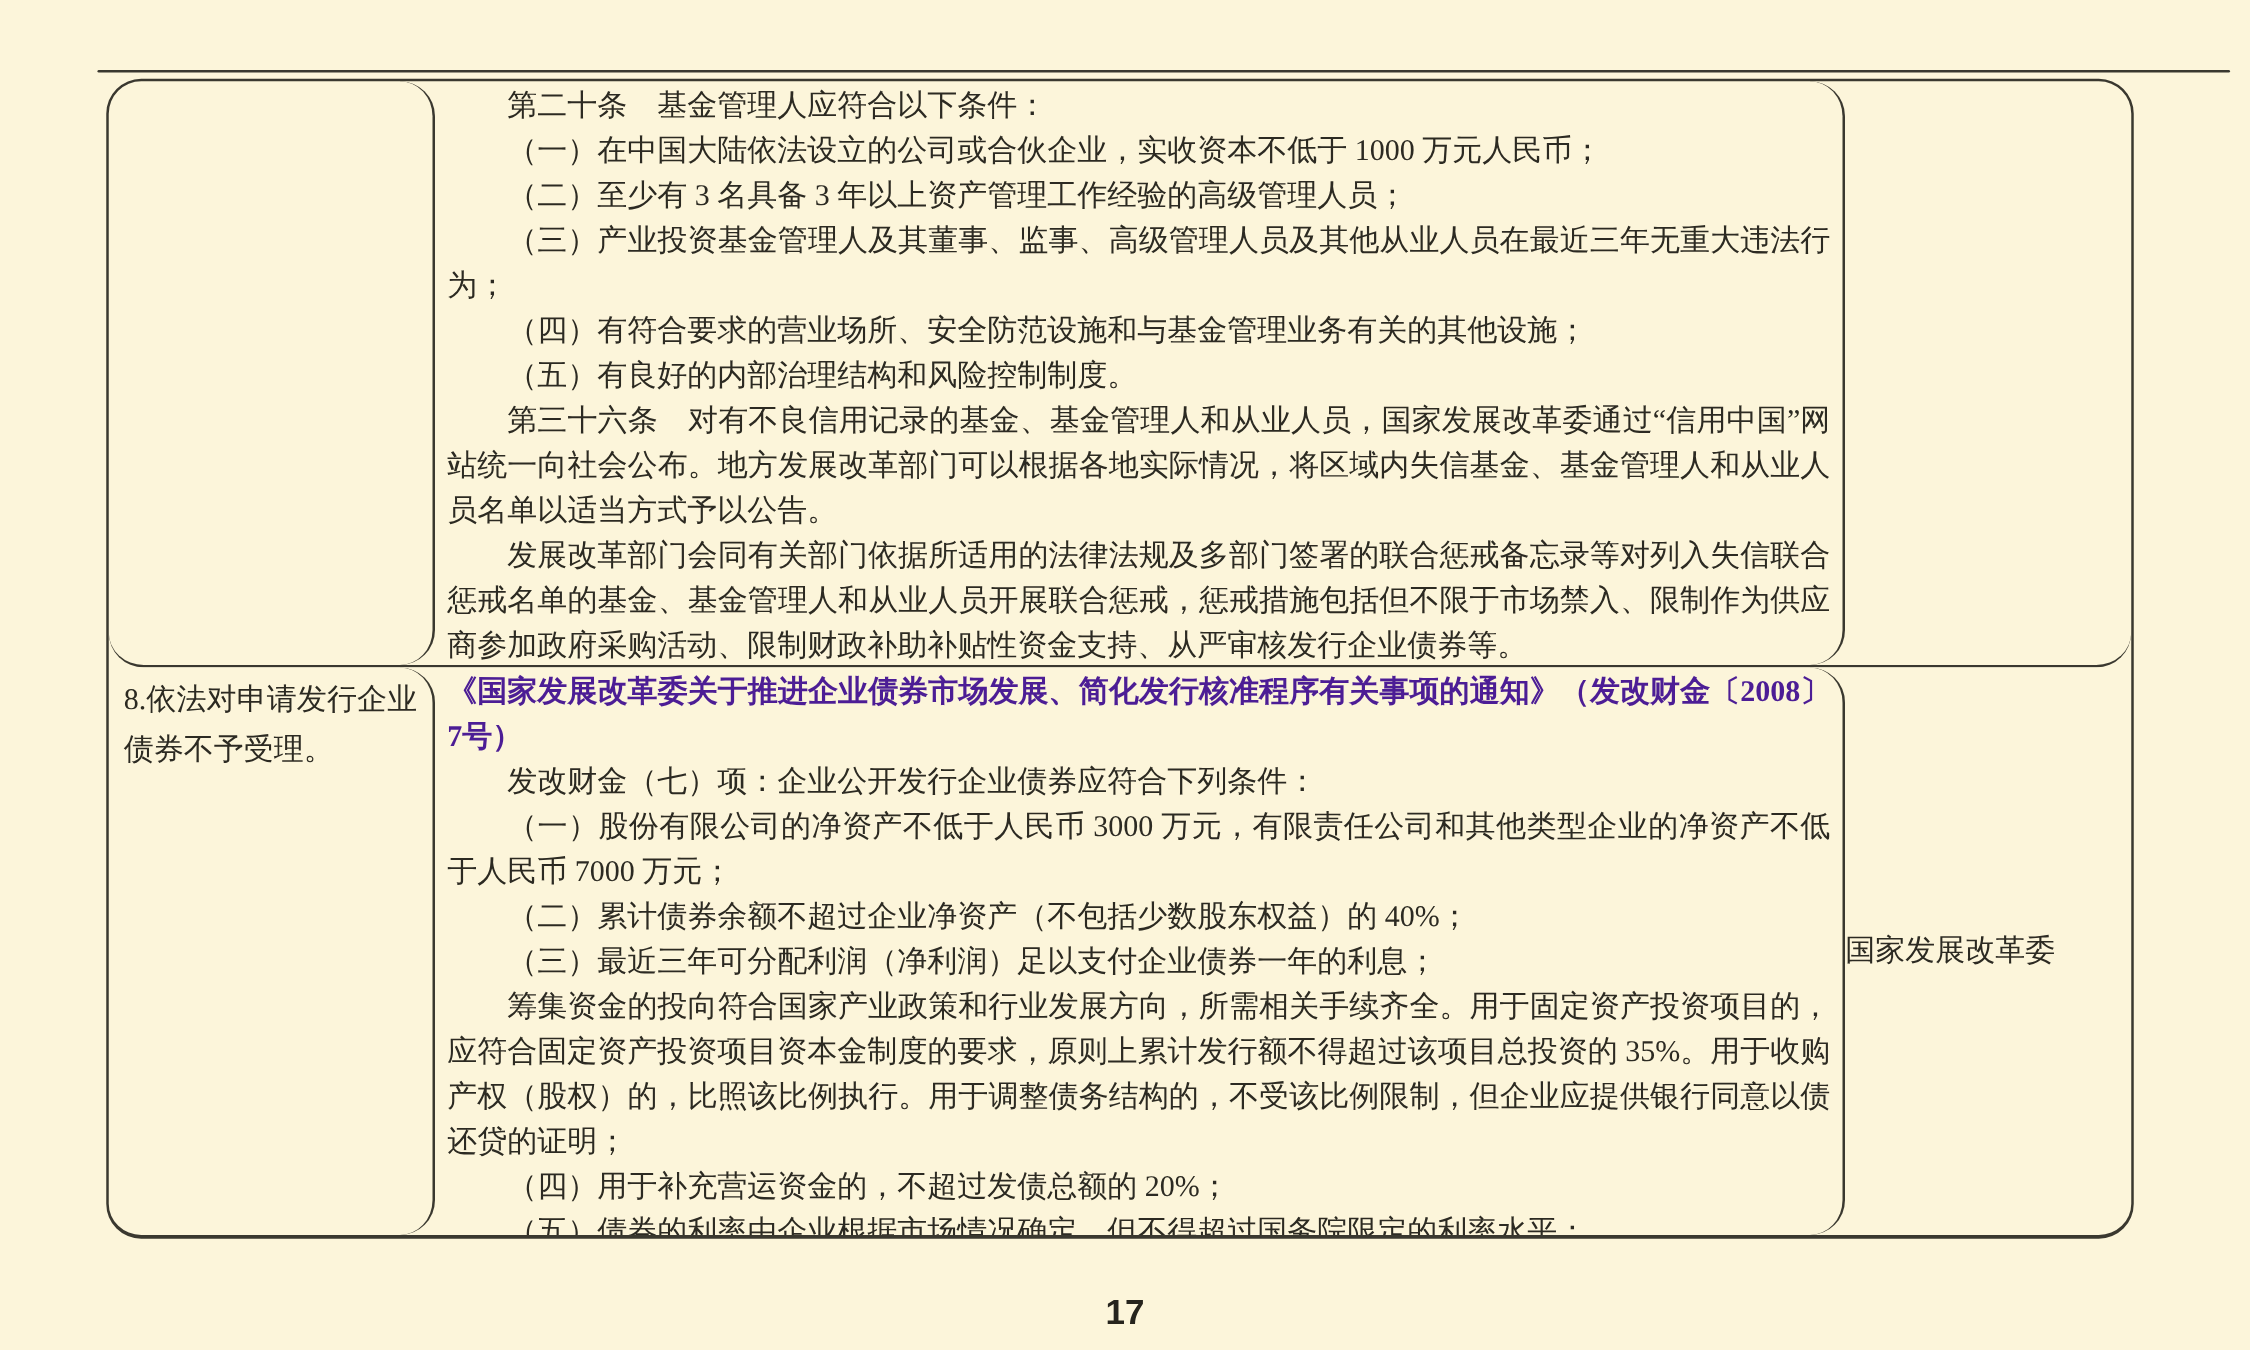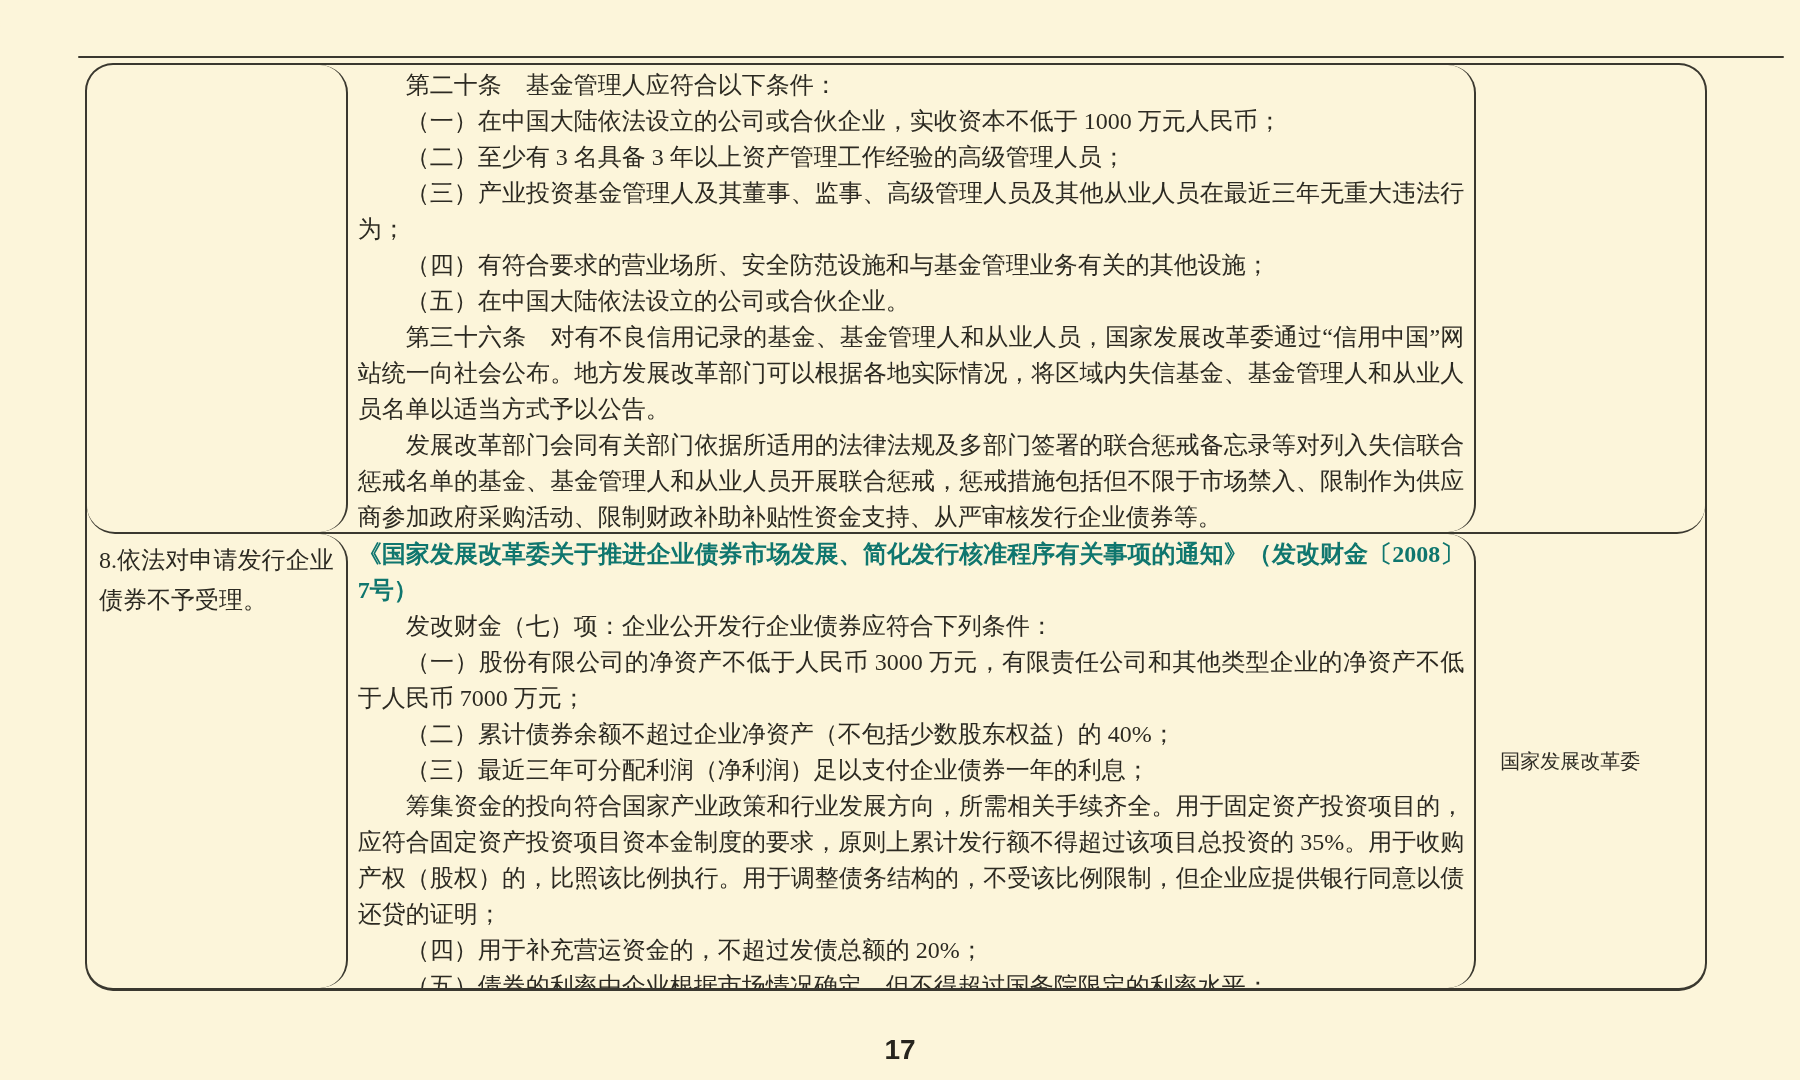--- a/index.html
+++ b/index.html
@@ -41,30 +41,30 @@
   }
   .cell.basis {
     width: 1130px;
     border-right: 2px solid #3A382F;
     padding: 2px 10px 0 10px;
     font-size: 24px; line-height: 36px;
   }
   .cell.authority {
     width: 229px;
     display: flex; align-items: center;
-    padding-left: 24px;
-    font-size: 20px; line-height: 36px;
+    padding-left: 0;
+    font-size: 24px; line-height: 36px;
   }
 
   .para {
     text-align: justify;
     text-indent: 2em;
   }
   .para.noindent { text-indent: 0; }
-  .para.bold-title { font-weight: bold; color: #0f766e; }
+  .para.bold-title { font-weight: bold; color: #4c1d95; }
 
   .page-number {
     position: absolute;
     left: 50%; top: 1034px;
     transform: translateX(-50%);
     font-family: "Liberation Sans", "DejaVu Sans", sans-serif;
     font-size: 28px; font-weight: bold;
     color: #26241D;
   }
 </style>
@@ -80,21 +80,21 @@
     <div class="row row-1">
       <div class="cell criteria">
         <div class="para noindent"></div>
       </div>
       <div class="cell basis">
         <p class="para">第二十条　基金管理人应符合以下条件：</p>
         <p class="para">（一）在中国大陆依法设立的公司或合伙企业，实收资本不低于 1000 万元人民币；</p>
         <p class="para">（二）至少有 3 名具备 3 年以上资产管理工作经验的高级管理人员；</p>
         <p class="para">（三）产业投资基金管理人及其董事、监事、高级管理人员及其他从业人员在最近三年无重大违法行为；</p>
         <p class="para">（四）有符合要求的营业场所、安全防范设施和与基金管理业务有关的其他设施；</p>
-        <p class="para">（五）在中国大陆依法设立的公司或合伙企业。</p>
+        <p class="para">（五）有良好的内部治理结构和风险控制制度。</p>
         <p class="para">第三十六条　对有不良信用记录的基金、基金管理人和从业人员，国家发展改革委通过“信用中国”网站统一向社会公布。地方发展改革部门可以根据各地实际情况，将区域内失信基金、基金管理人和从业人员名单以适当方式予以公告。</p>
         <p class="para">发展改革部门会同有关部门依据所适用的法律法规及多部门签署的联合惩戒备忘录等对列入失信联合惩戒名单的基金、基金管理人和从业人员开展联合惩戒，惩戒措施包括但不限于市场禁入、限制作为供应商参加政府采购活动、限制财政补助补贴性资金支持、从严审核发行企业债券等。</p>
       </div>
       <div class="cell authority">
         <span></span>
       </div>
     </div>
 
     <div class="row row-2">
       <div class="cell criteria">

